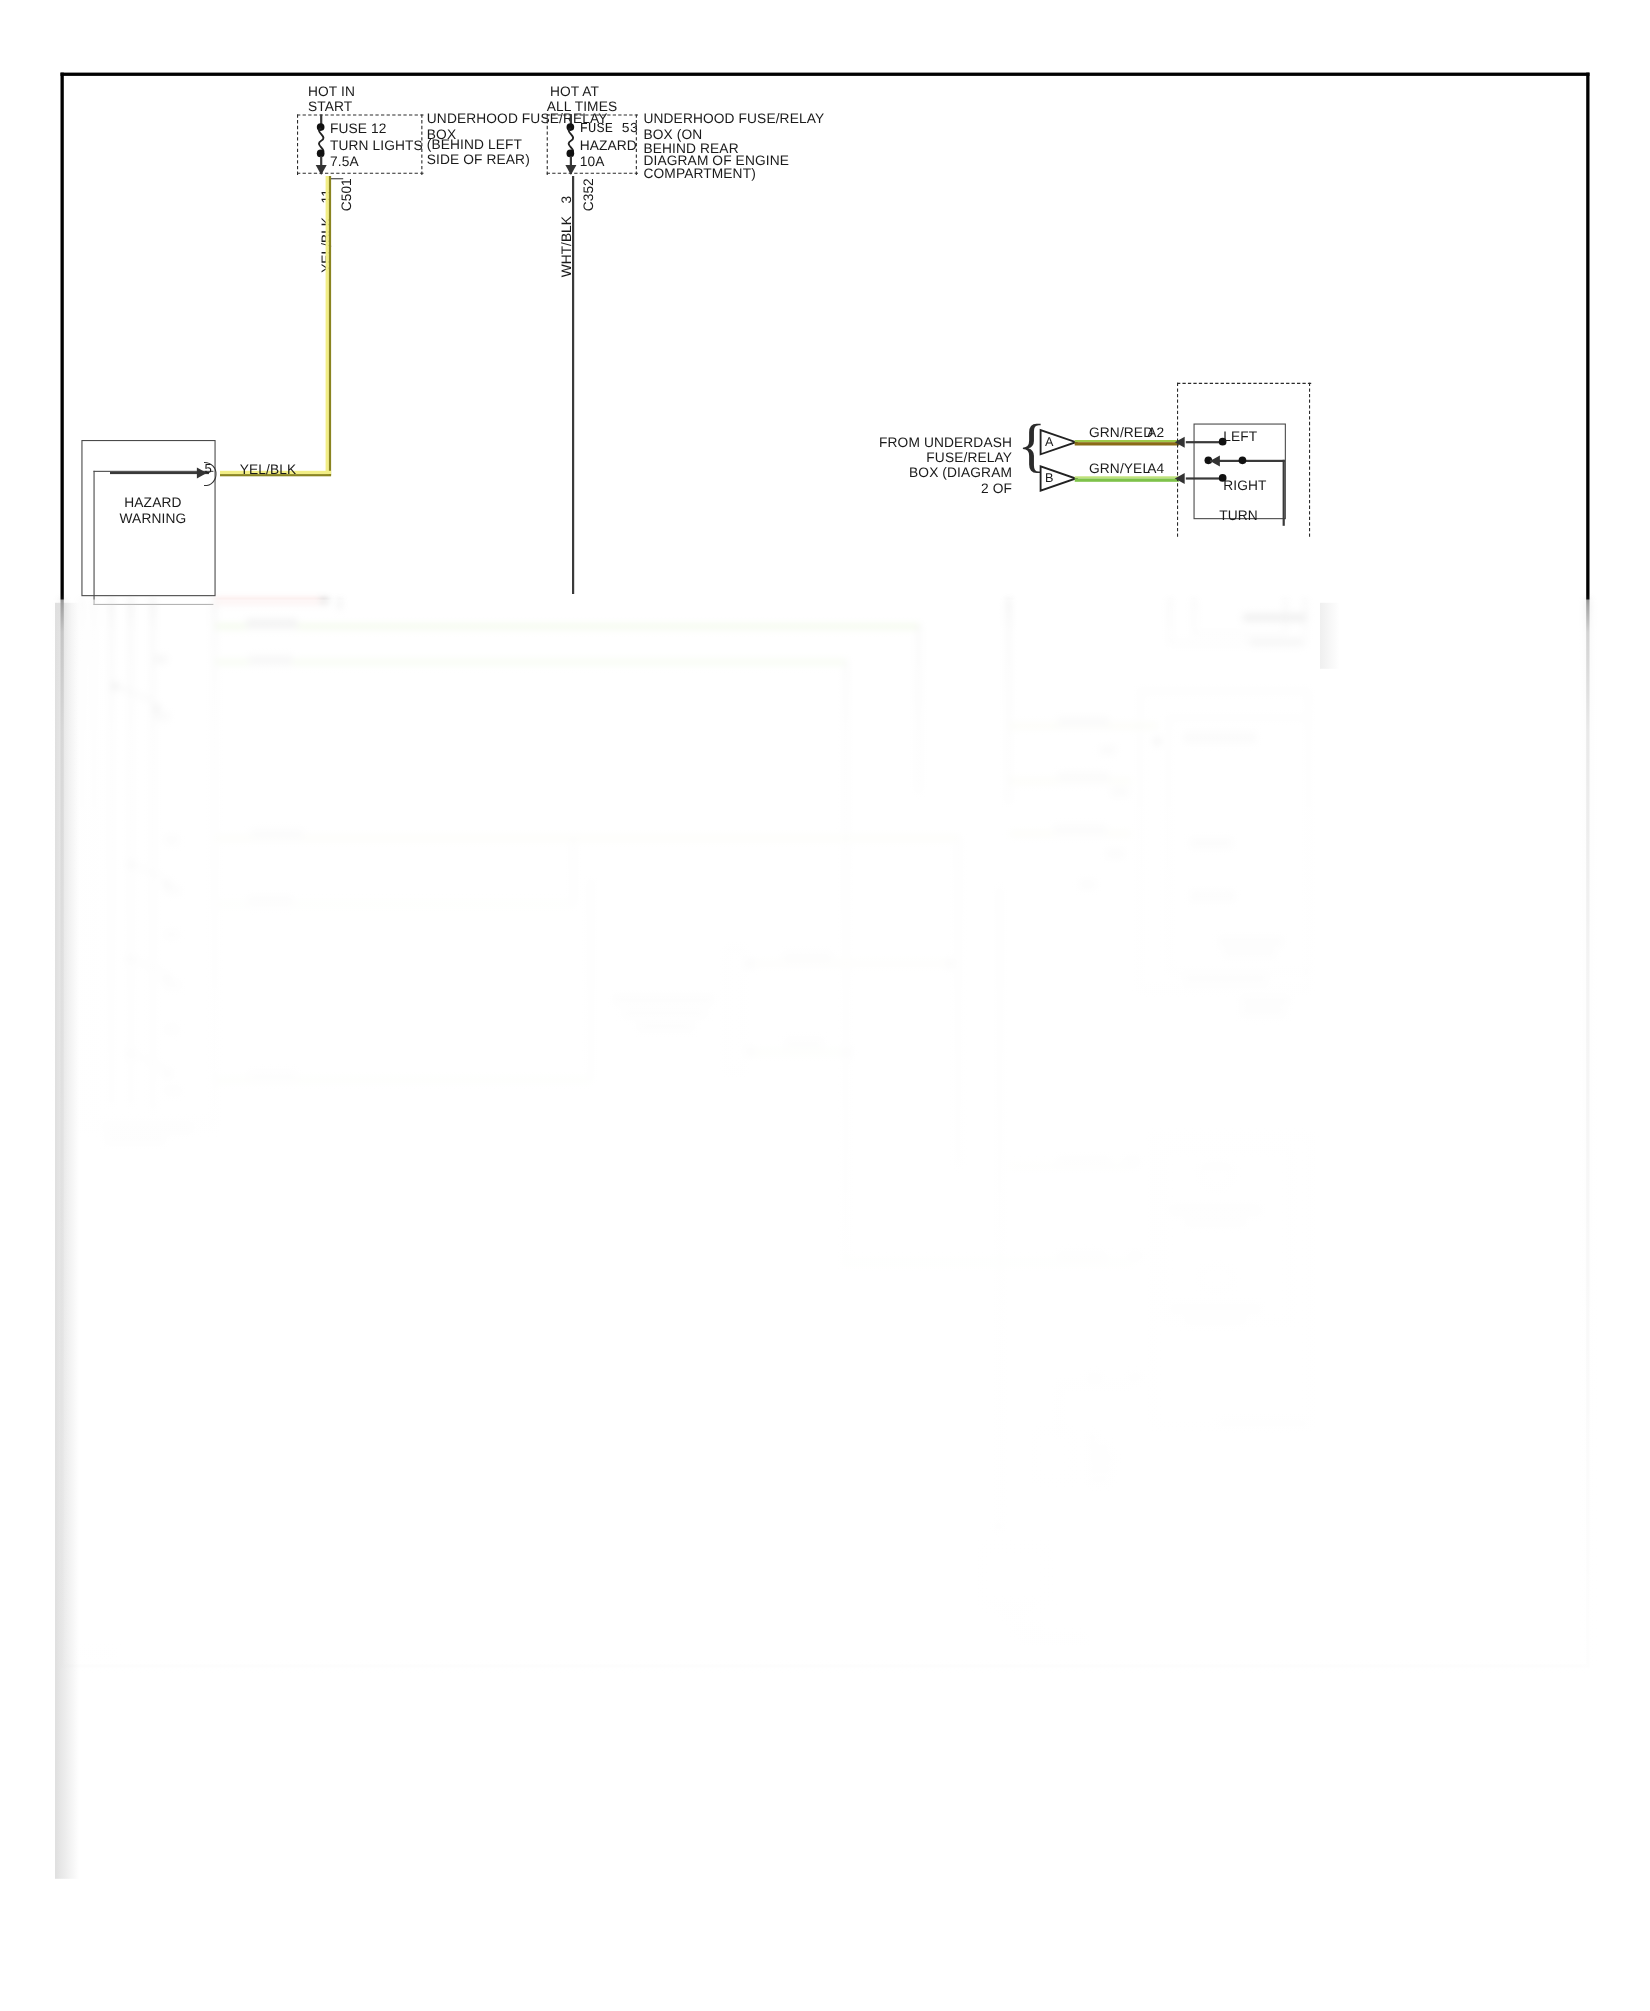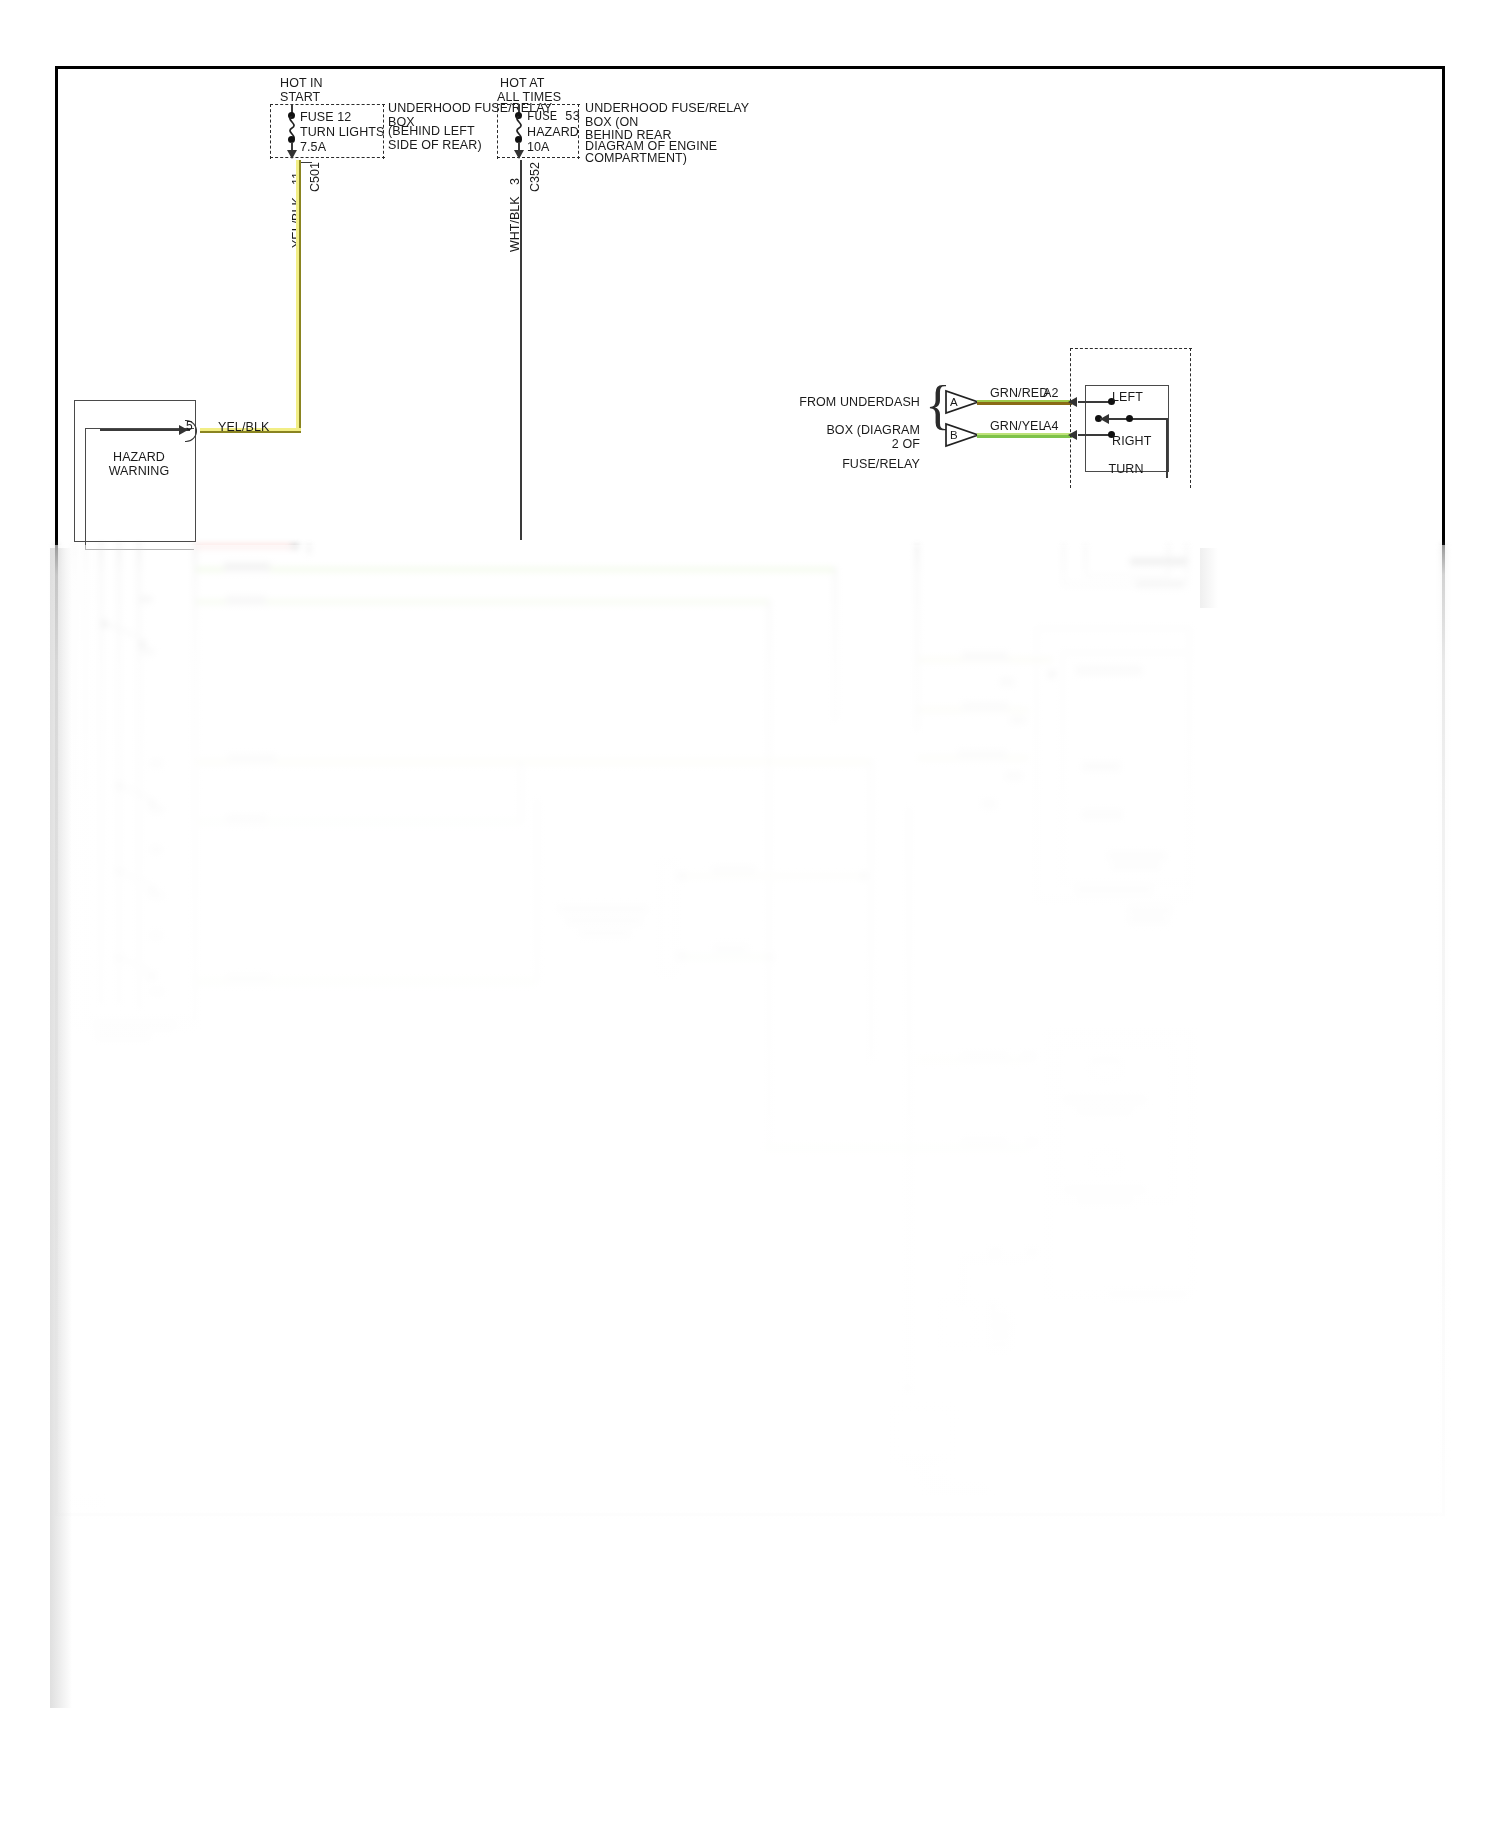--- a/index.html
+++ b/index.html
@@ -263,21 +263,21 @@
   <div class="arrow-right" style="left:179px; top:425px;"></div>
   <div class="pin-cup" style="left:185px; top:420px;"></div>
 
   <div class="lbl" style="left:186px; top:419px; font-size:12px;">5</div>
   <div class="lbl" style="left:218px; top:420px;">YEL/BLK</div>
 
   <div class="lbl c" style="left:84px; top:450px; width:110px;">HAZARD</div>
   <div class="lbl c" style="left:84px; top:464px; width:110px;">WARNING</div>
 
   <div class="lbl r" style="left:760px; top:395px; width:160px;">FROM UNDERDASH</div>
-  <div class="lbl r" style="left:760px; top:409px; width:160px;margin-top:48px;">FUSE/RELAY</div>
+  <div class="lbl r" style="left:760px; top:409px; width:160px;">FUSE/RELAY</div>
   <div class="lbl r" style="left:760px; top:423px; width:160px;">BOX (DIAGRAM</div>
   <div class="lbl r" style="left:760px; top:437px; width:160px;">2 OF</div>
 
   <div class="brace" style="left:925px; top:378px;">{</div>
 
   <svg class="tri-ref" style="left:944px; top:389px;" width="36" height="26" viewBox="0 0 36 26">
     <path d="M2 2 L2 24 L34 13 Z" fill="#ffffff" stroke="#222" stroke-width="1.7"></path>
   </svg>
   <div class="lbl" style="left:950px; top:395px; font-size:11.5px;">A</div>
 

